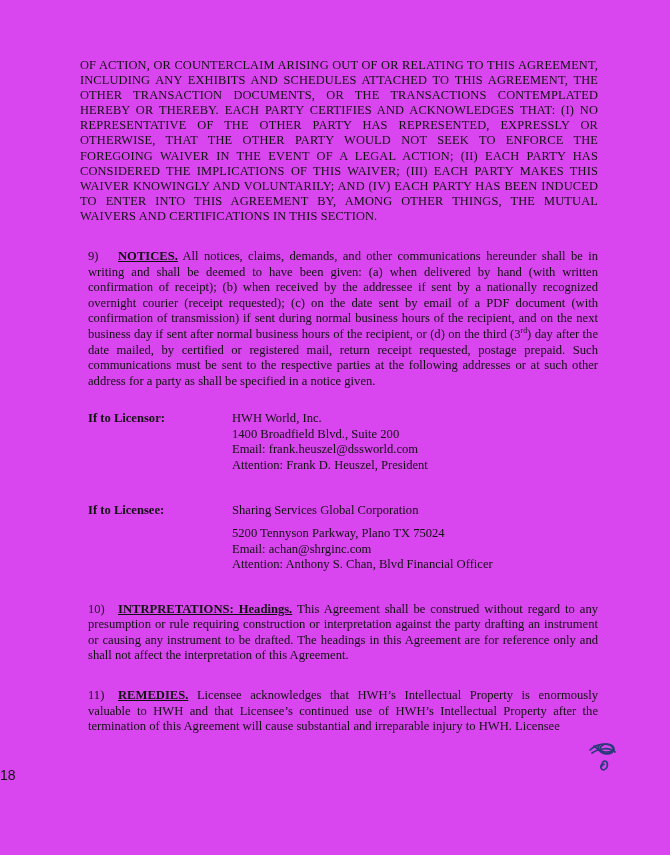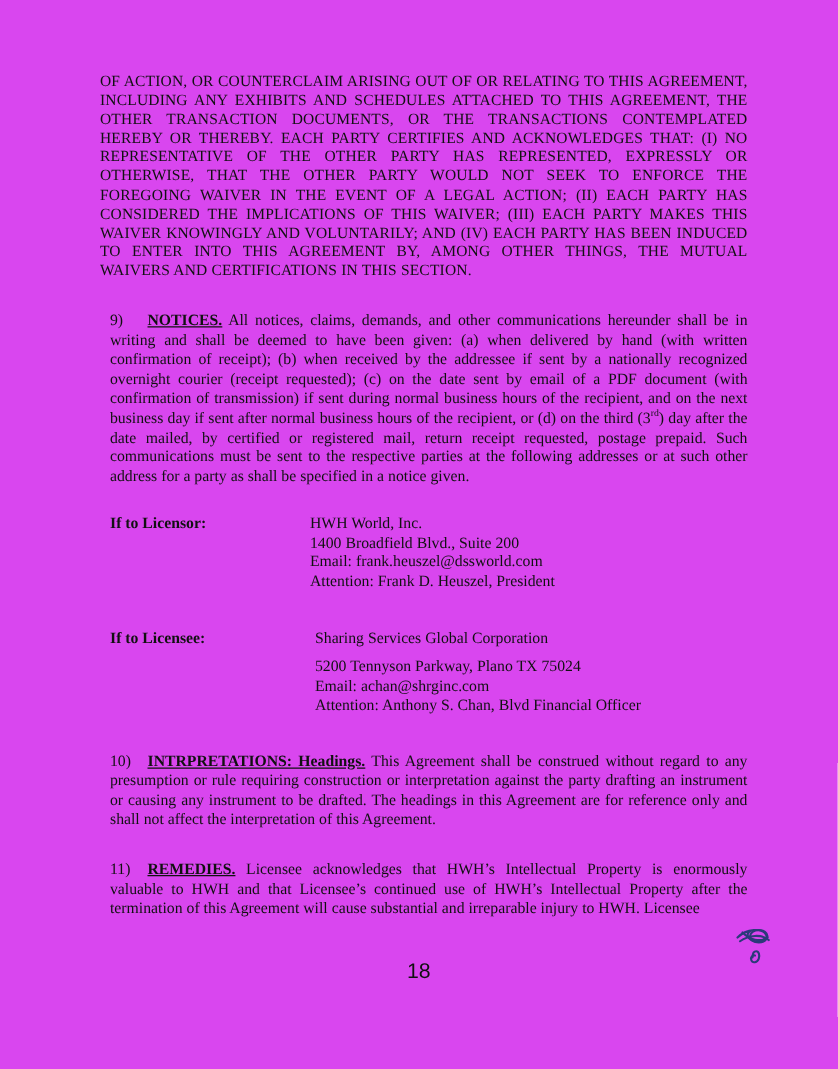--- a/index.html
+++ b/index.html
@@ -80,31 +80,30 @@
     width: 152px;
     flex: 0 0 152px;
     font-weight: bold;
     padding-left: 8px;
     box-sizing: border-box;
   }
   .addr-lines { flex: 1 1 auto; }
   .addr-lines div { white-space: nowrap; }
   .addr-gap { height: 8px; }
 
-  #licensor-block { margin-top: 22px; gap: 16px; }
-  #licensee-block { margin-top: 30px; gap: 20px; }
+  #licensor-block { margin-top: 22px; }
+  #licensee-block { margin-top: 30px; }
 
   
   #page-number {
     position: absolute;
     left: 0;
     right: 0;
     top: 767px;
-    text-align: center;
-    font-size: 17px;
+    font-size: 14px;
     font-family: "Liberation Sans", sans-serif;
     color: #101010;
   }
 
   
   #initials-mark {
     position: absolute;
     left: 586px;
     top: 736px;
     width: 40px;

